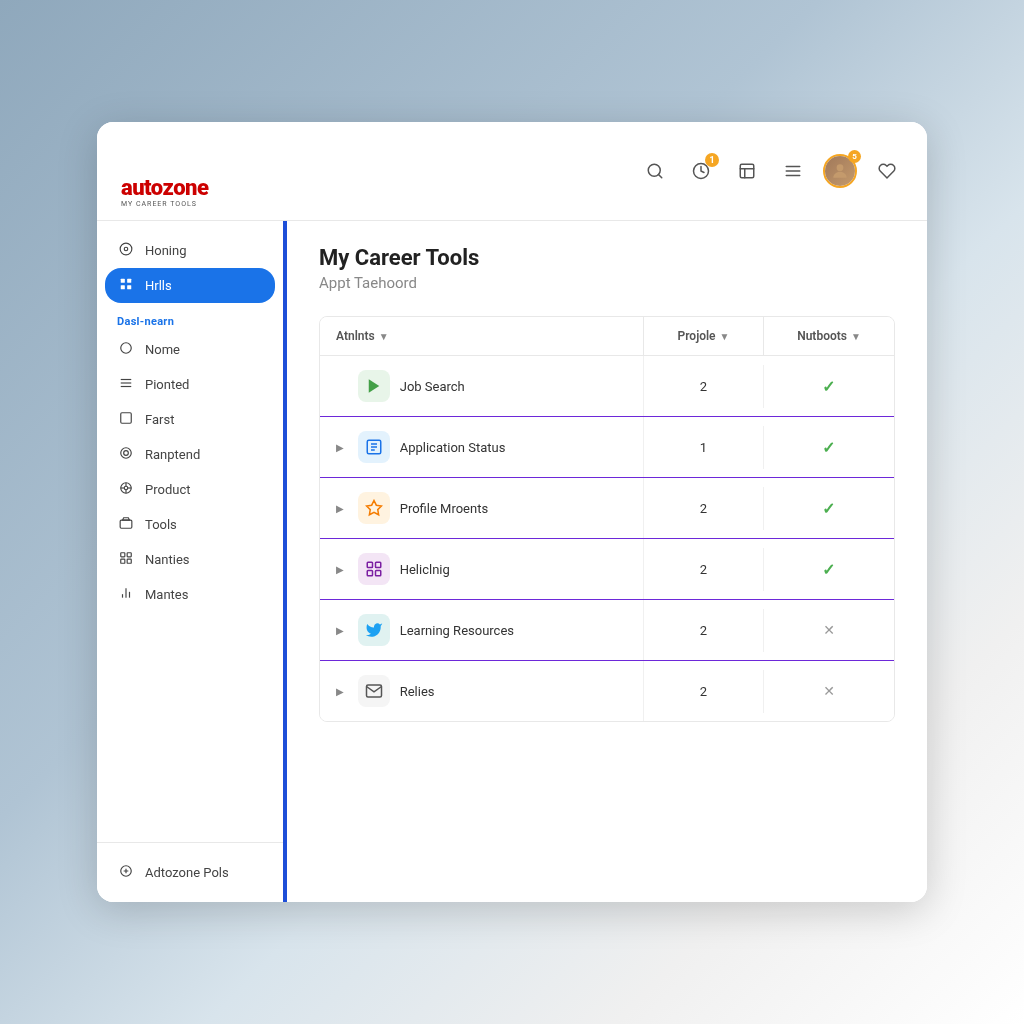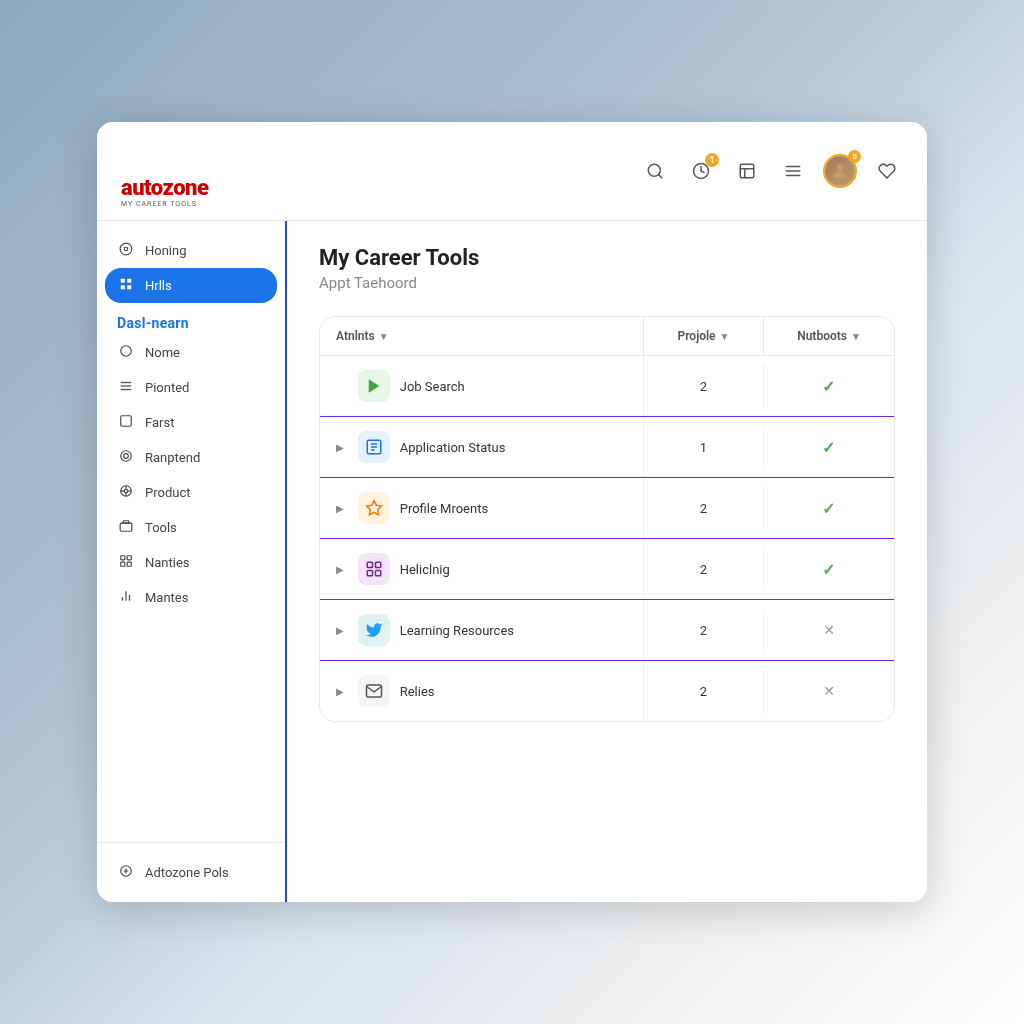--- a/index.html
+++ b/index.html
@@ -117,21 +117,21 @@
       font-weight: bold;
     }
     
     .main-layout {
       display: flex;
       flex: 1;
     }
     
     .sidebar {
       width: 190px;
-      border-right: 2px solid #1d4ed8;
+      border-right: 4px solid #1d4ed8;
       padding: 12px 0;
       display: flex;
       flex-direction: column;
       background: #fff;
     }
     .sidebar-top {
       flex: 1;
     }
     .sidebar-item {
       display: flex;
@@ -151,21 +151,21 @@
       margin: 0 8px;
       padding: 9px 12px;
     }
     .sidebar-item .icon {
       font-size: 14px;
       width: 18px;
       text-align: center;
     }
     .sidebar-section-label {
       padding: 12px 20px 4px;
-      font-size: 14px;
+      font-size: 11px;
       font-weight: 700;
       color: #1a73e8;
       letter-spacing: 0.3px;
     }
     .sidebar-bottom {
       border-top: 1px solid #e8e8e8;
       padding: 12px 0 0;
     }
     
     .content {
@@ -180,21 +180,21 @@
       margin-bottom: 4px;
     }
     .breadcrumb {
       font-size: 15px;
       color: #888;
       margin-bottom: 24px;
     }
     
     .table-container {
       border: 1px solid #e8e8e8;
-      border-radius: 16px;
+      border-radius: 8px;
       overflow: hidden;
     }
     .table-header {
       display: grid;
       grid-template-columns: 1fr 120px 130px;
       background: #fff;
       border-bottom: 1px solid #e8e8e8;
     }
     .th {
       padding: 12px 16px;

